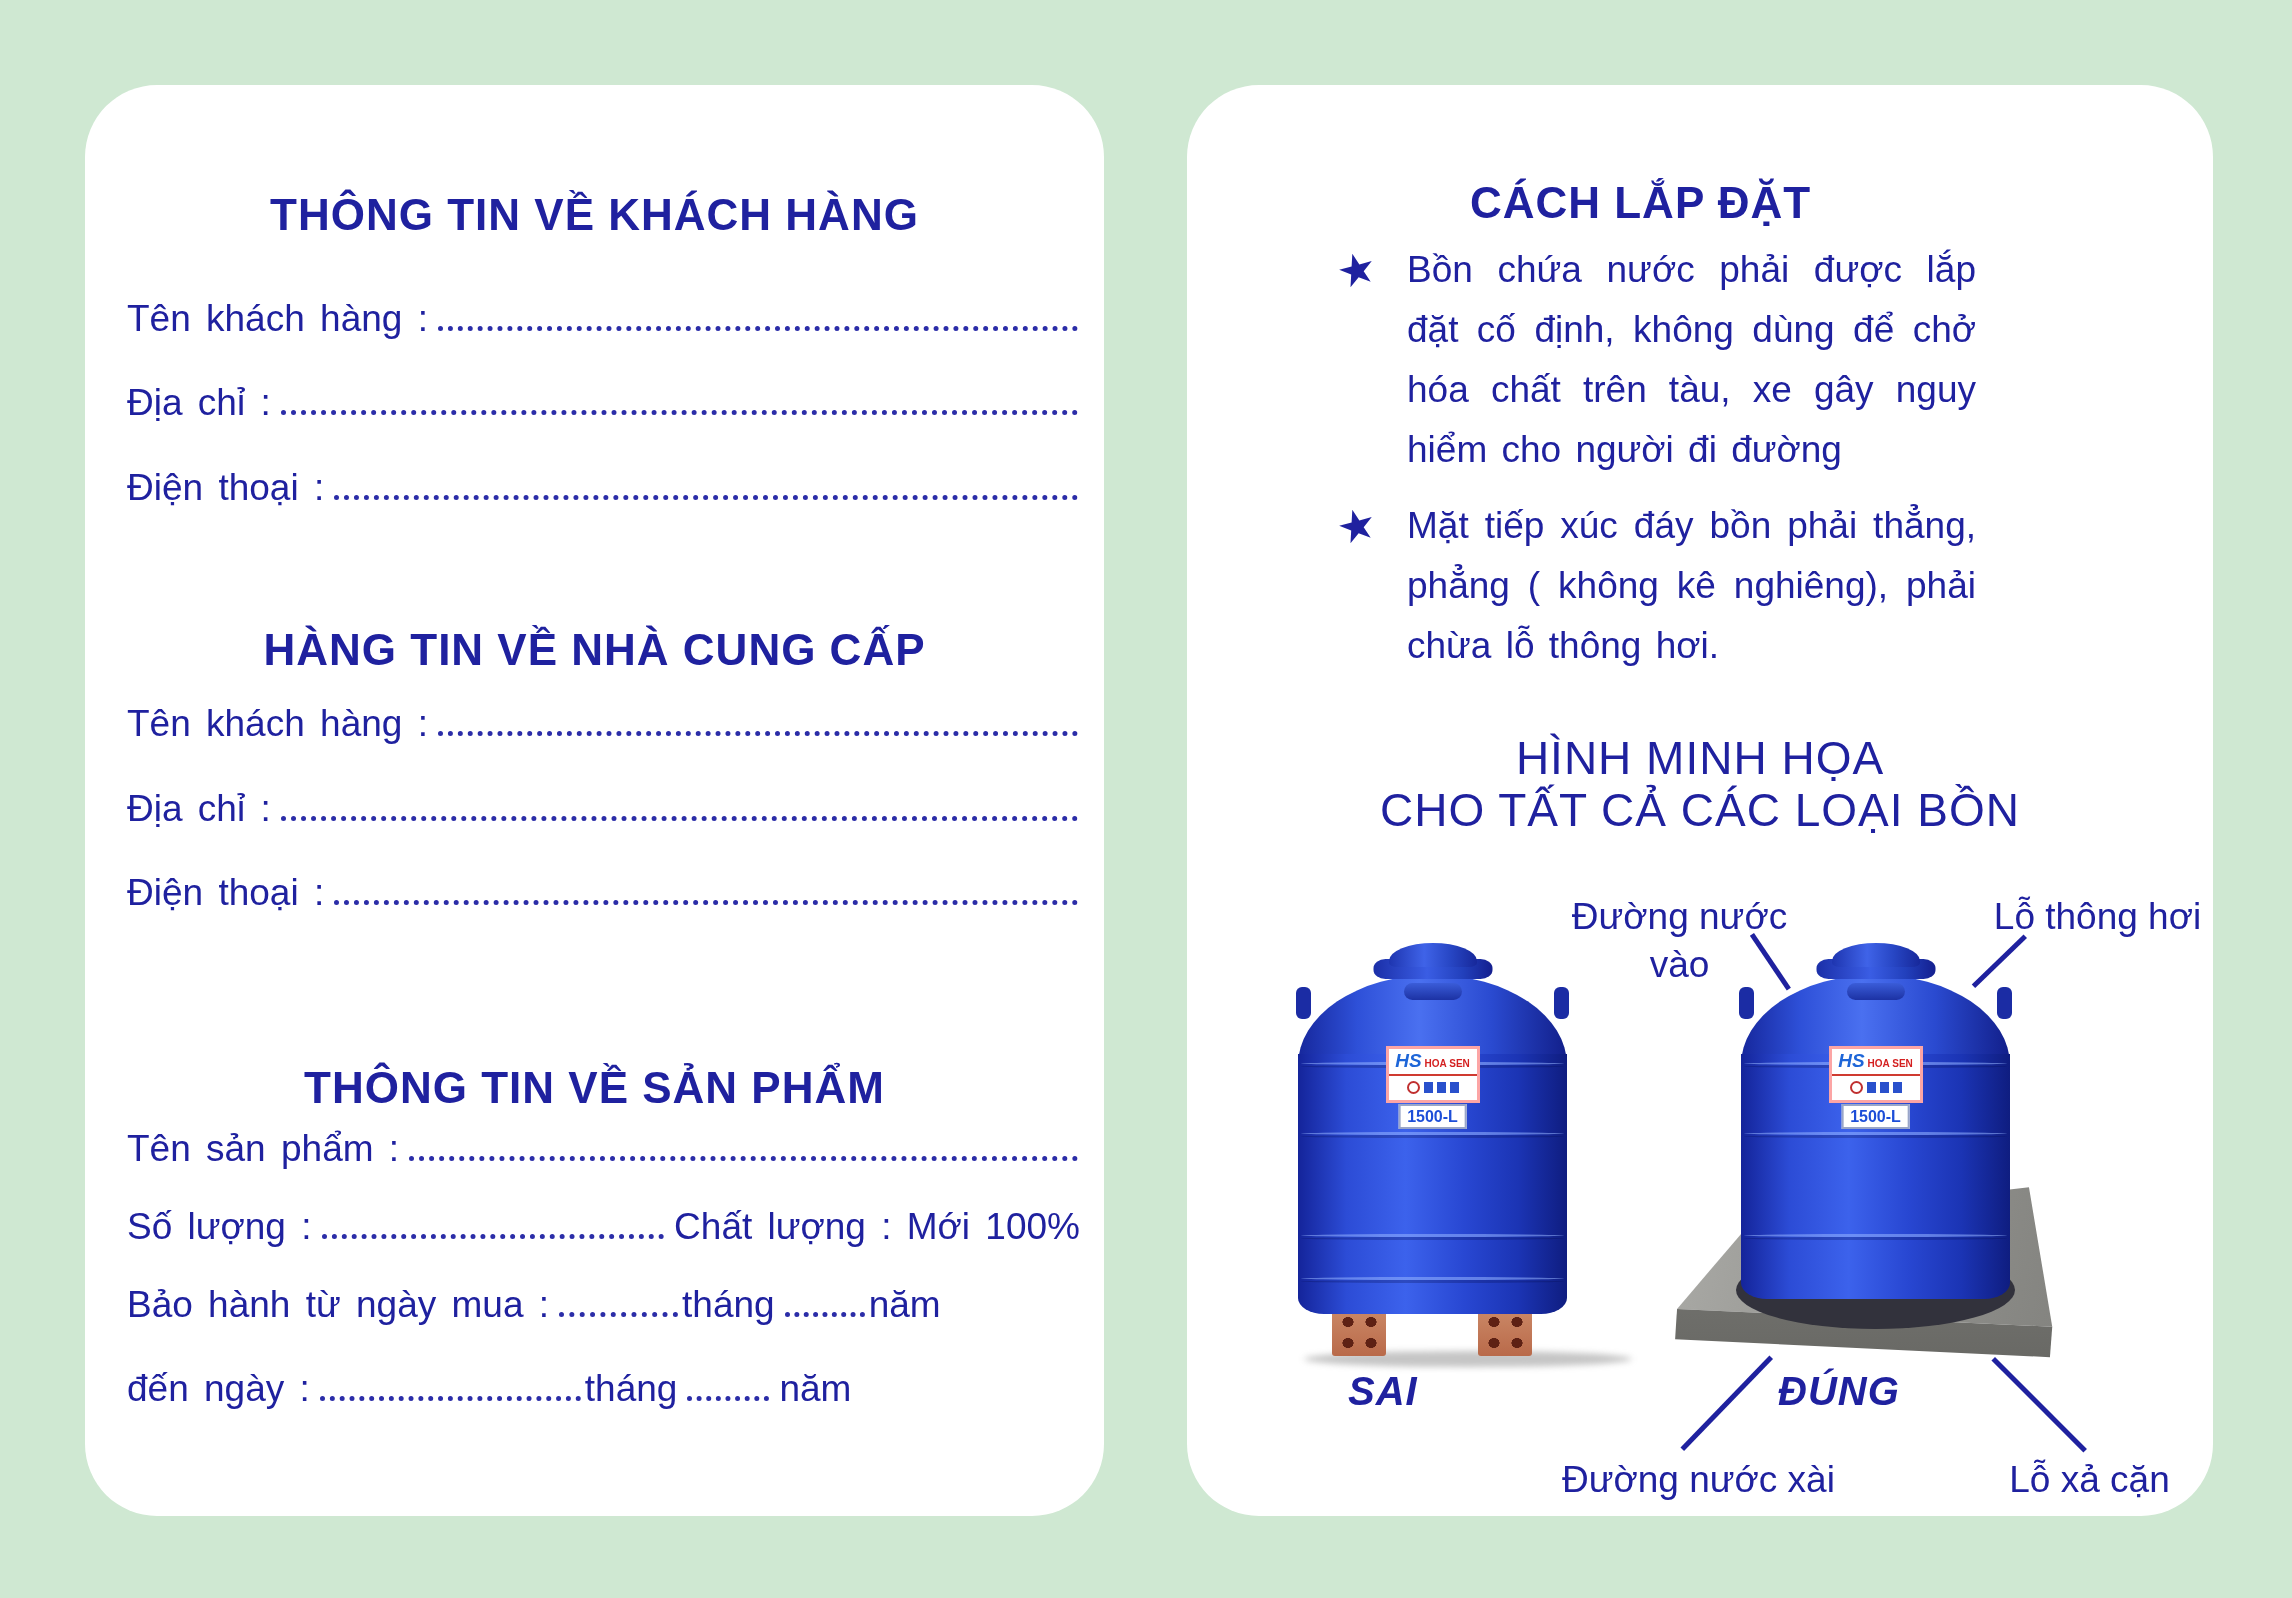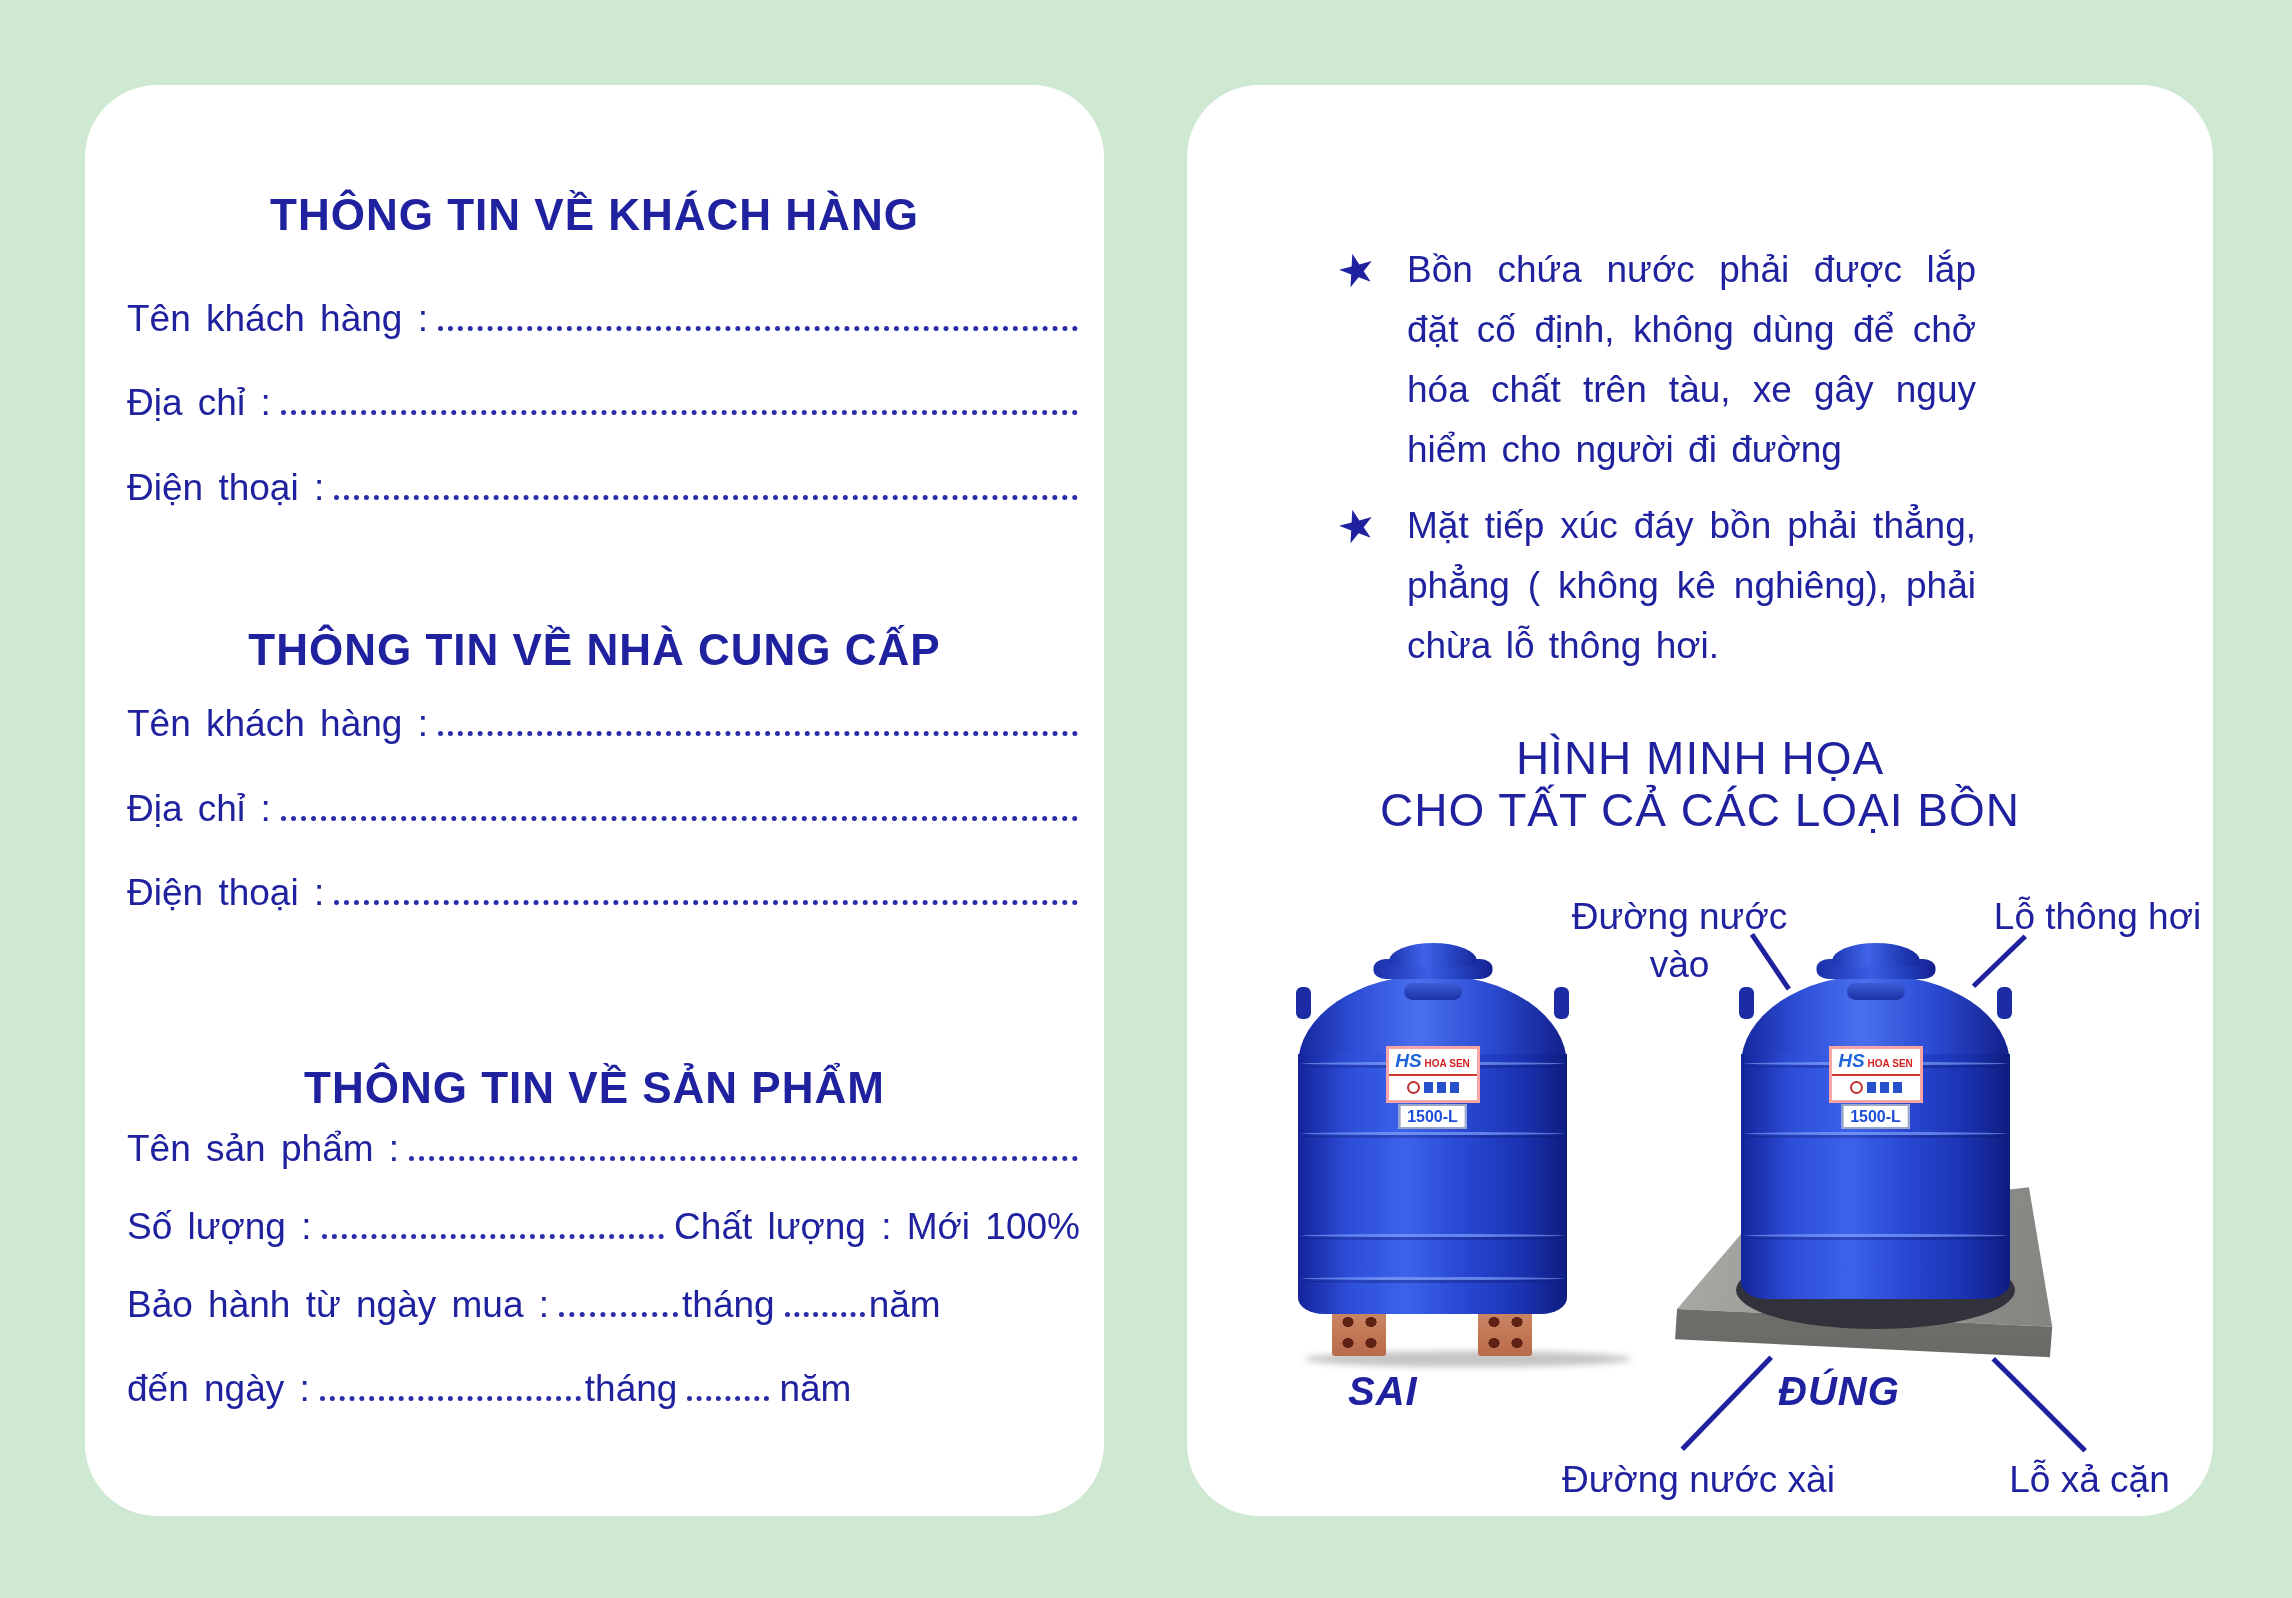--- a/index.html
+++ b/index.html
@@ -147,21 +147,21 @@
     </div>
     <div class="row" style="top:281px">
       <span class="lbl">Địa chỉ :</span>
       <span class="dots"></span>
     </div>
     <div class="row" style="top:366px">
       <span class="lbl">Điện thoại :</span>
       <span class="dots"></span>
     </div>
 
-    <h2 class="sec-title" style="top:503px">THÔNG TIN VỀ NHÀ CUNG CẤP</h2>
+    <h2 class="sec-title" style="top:503px">HÀNG TIN VỀ NHÀ CUNG CẤP</h2>
 
     <div class="row" style="top:602px">
       <span class="lbl">Tên khách hàng :</span>
       <span class="dots"></span>
     </div>
     <div class="row" style="top:687px">
       <span class="lbl">Địa chỉ :</span>
       <span class="dots"></span>
     </div>
     <div class="row" style="top:771px">
@@ -191,20 +191,21 @@
       <span class="lbl">đến ngày :</span>
       <span class="dots fixed" style="width:261px"></span>
       <span class="lbl2" style="margin-left:2px">tháng</span>
       <span class="dots fixed" style="width:82px"></span>
       <span class="lbl2">năm</span>
     </div>
   </section>
 
   <section class="panel panel-right">
 
+    <h2 class="ip-title">CÁCH LẮP ĐẶT</h2>
 
     <div class="bullets">
       <div class="bullet">
         <span class="star">★</span>
         <span>Bồn chứa nước phải được lắp đặt cố định, không dùng để chở hóa chất trên tàu, xe gây nguy hiểm cho người đi đường</span>
       </div>
       <div class="bullet">
         <span class="star">★</span>
         <span>Mặt tiếp xúc đáy bồn phải thẳng, phẳng ( không kê nghiêng), phải chừa lỗ thông hơi.</span>
       </div>

